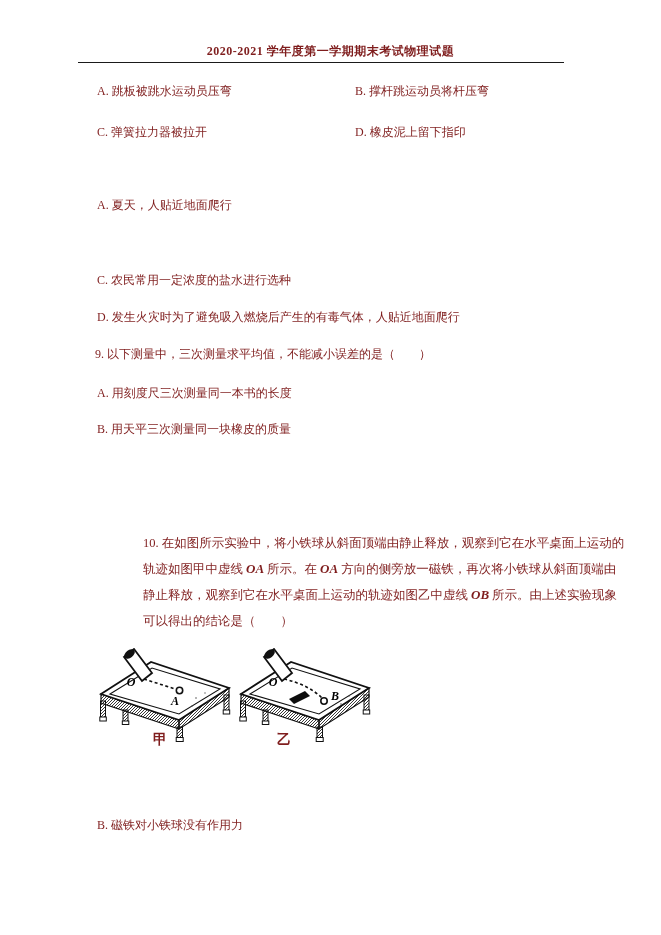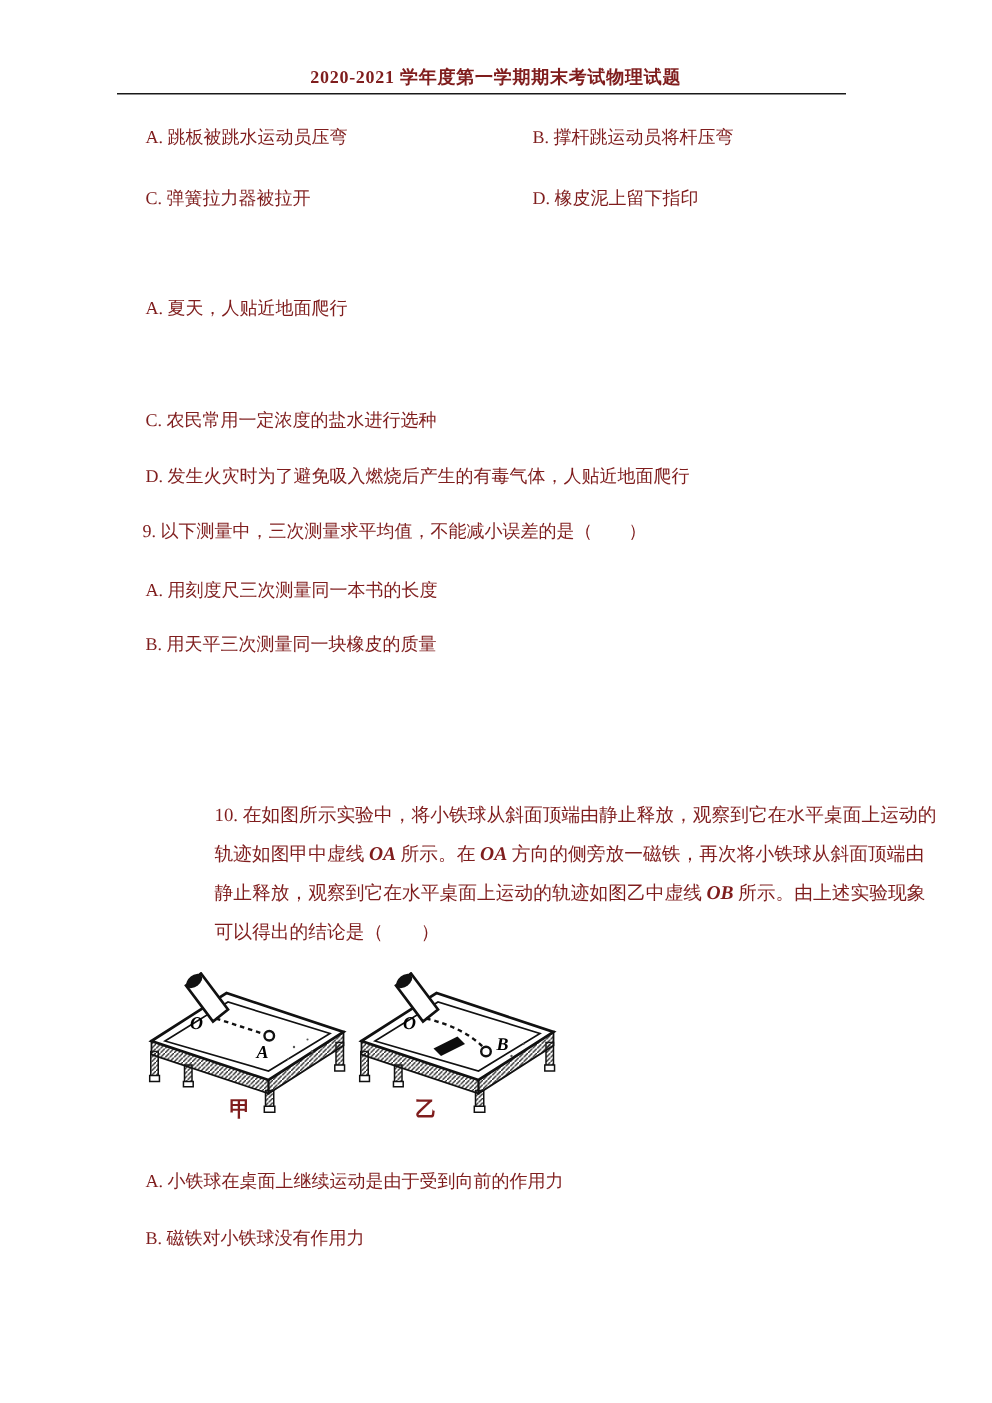--- a/index.html
+++ b/index.html
@@ -129,16 +129,15 @@
     <polygon points="54,51 70,43 75,48 59,56" fill="#0d0d0d"></polygon>
     <path d="M49,31 Q74,37 87,50" stroke="#111" stroke-width="1.6" stroke-dasharray="3,2.6" fill="none"></path>
     <circle cx="89" cy="53" r="3.2" fill="#fff" stroke="#111" stroke-width="1.6"></circle>
     <text x="38" y="38" text-anchor="middle" font-size="12" font-style="italic" font-weight="bold">O</text>
     <text x="100" y="52" text-anchor="middle" font-size="12" font-style="italic" font-weight="bold">B</text>
   </svg>
 
   <div class="fig-label" style="left:140px">甲</div>
   <div class="fig-label" style="left:264px">乙</div>
 
-  <span class="t col-a" style="top:779px">A. 小铁球在桌面上继续运动是由于受到向前的作用力</span>
   <span class="t col-a" style="top:817px">B. 磁铁对小铁球没有作用力</span>
 
 </div>
 
 </body></html>

